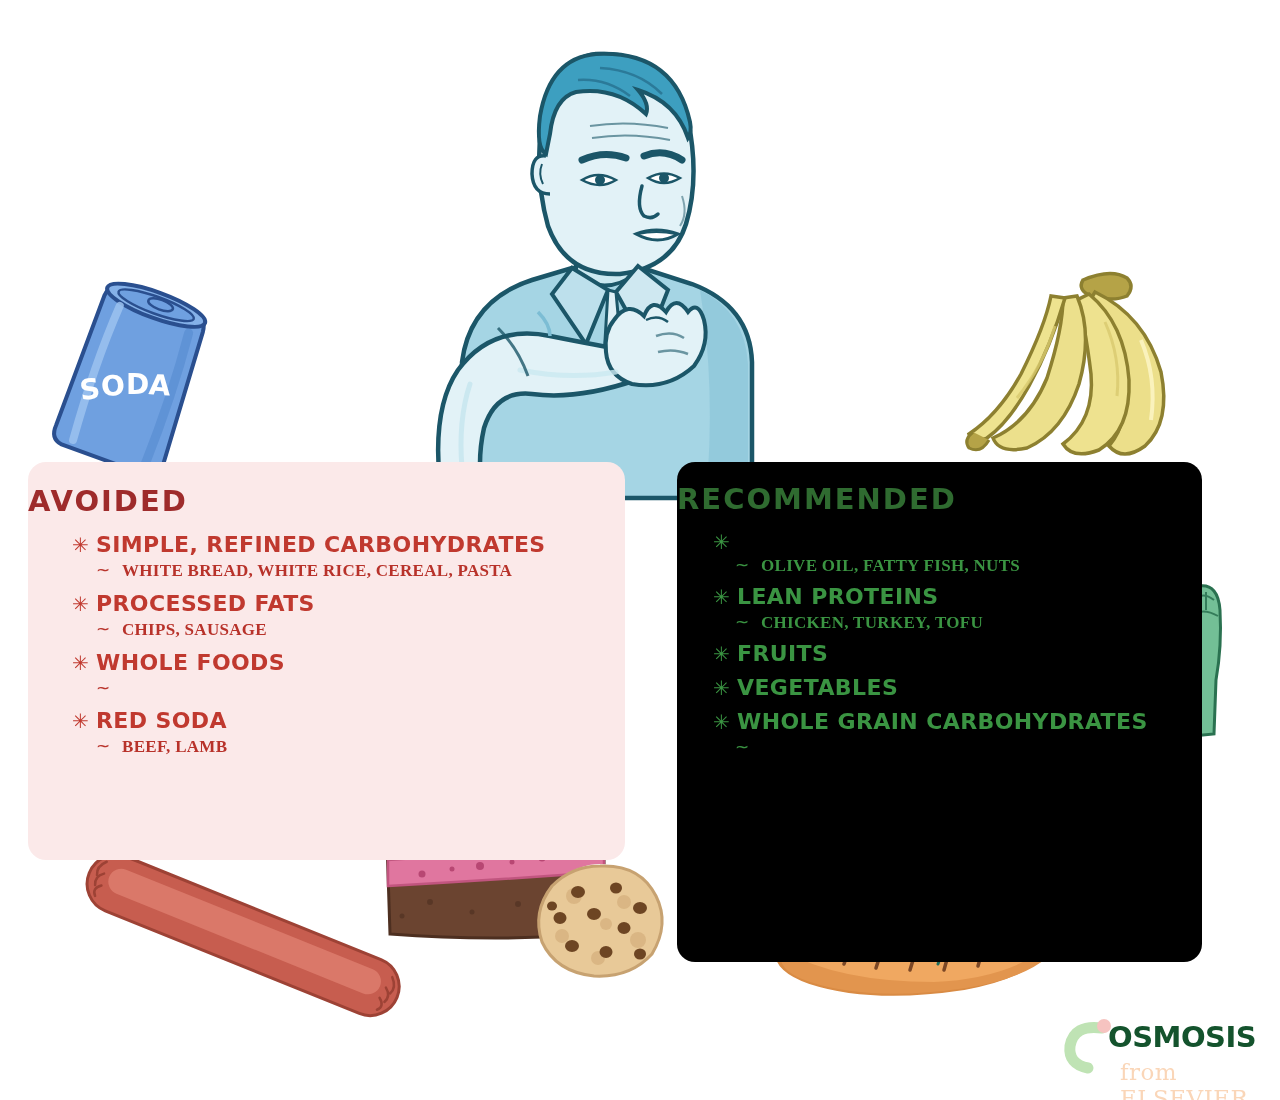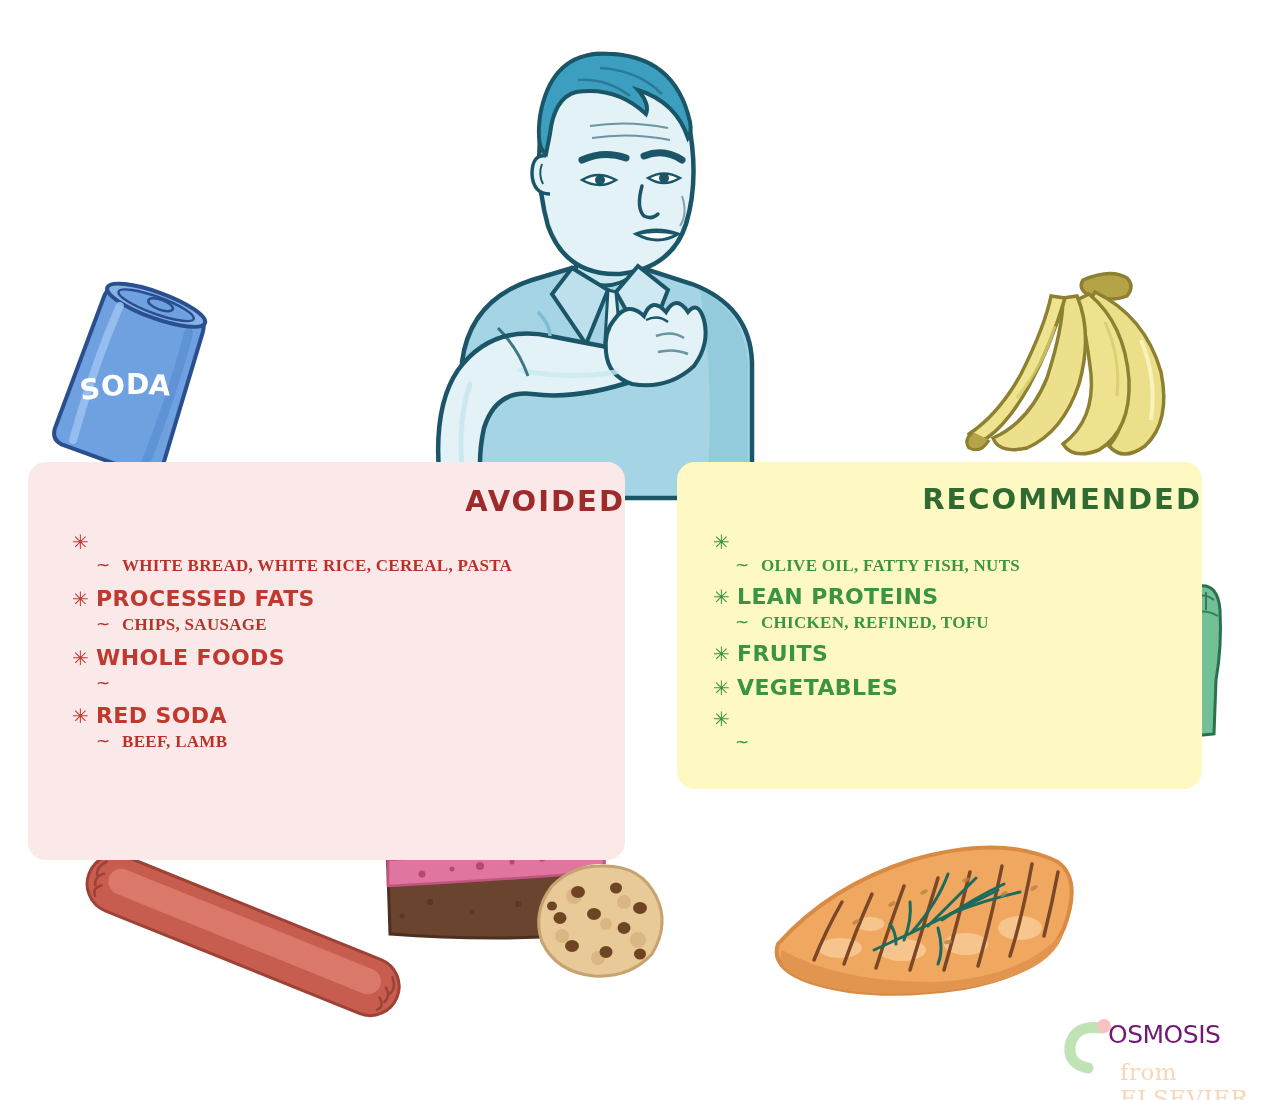--- a/index.html
+++ b/index.html
@@ -8,24 +8,24 @@
     background:#ffffff;
     font-family:"DejaVu Sans", sans-serif;
     overflow:hidden;
     position:relative;
   }
   #stage{position:absolute;left:0;top:0;width:1280px;height:1100px;overflow:hidden;background:#fff;}
 
   
   .panel{position:absolute;border-radius:18px;}
   #panel-avoided{left:28px;top:462px;width:597px;height:398px;background:#fbe9e9;}
-  #panel-recommended{left:677px;top:462px;width:525px;height:327px;background:#fef9c3;}
+  #panel-recommended{left:677px;top:462px;width:525px;height:500px;background:#000000;}
 
   .panel-title{
-    position:absolute;width:100%;text-align:right;
+    position:absolute;width:100%;text-align:left;
     font-family:"DejaVu Sans", sans-serif;
     font-weight:bold;font-size:29px;letter-spacing:2.0px;
   }
   #title-avoided{top:22px;color:#9e2b2b;}
   #title-recommended{top:20px;color:#2f6b30;}
 
   .list{position:absolute;left:0;top:70px;width:100%;}
   .item-row{position:relative;display:flex;align-items:baseline;}
   .bullet{
     font-family:"DejaVu Sans", sans-serif;
@@ -62,22 +62,22 @@
 
   
   .art{position:absolute;}
   svg{display:block;overflow:visible;}
 
   
   #logo{position:absolute;left:1058px;top:1016px;width:212px;height:78px;}
   #logo-word{
     position:absolute;left:50px;top:4px;
     font-family:"DejaVu Sans", sans-serif;
-    font-weight:normal;font-size:25px;letter-spacing:-0.5px;
-    color:#701a75;
+    font-weight:bold;font-size:29px;letter-spacing:-0.5px;
+    color:#14532d;
   }
   #logo-sub{
     position:absolute;left:62px;top:43px;
     font-family:"DejaVu Serif", serif;
     font-size:23px;color:#fad6b8;letter-spacing:0.5px;
   }
 </style>
 </head>
 <body>
 
@@ -354,20 +354,21 @@
         <ellipse cx="196" cy="110" rx="4" ry="2" transform="rotate(-15 196 110)"></ellipse>
       </g>
     </svg>
   </div>
 
   <div class="panel" id="panel-avoided">
     <div class="panel-title" id="title-avoided">AVOIDED</div>
     <div class="list">
       <div class="item-row">
         <span class="bullet">✳</span>
+        <span class="item-label">SIMPLE, REFINED CARBOHYDRATES</span>
       </div>
       <div class="sub-row">
         <span class="sub-tilde">~</span>
         <span class="sub-label">WHITE BREAD, WHITE RICE, CEREAL, PASTA</span>
       </div>
       <div class="item-row">
         <span class="bullet">✳</span>
         <span class="item-label">PROCESSED FATS</span>
       </div>
       <div class="sub-row">
@@ -401,32 +402,33 @@
       <div class="sub-row">
         <span class="sub-tilde">~</span>
         <span class="sub-label">OLIVE OIL, FATTY FISH, NUTS</span>
       </div>
       <div class="item-row">
         <span class="bullet">✳</span>
         <span class="item-label">LEAN PROTEINS</span>
       </div>
       <div class="sub-row">
         <span class="sub-tilde">~</span>
-        <span class="sub-label">CHICKEN, REFINED, TOFU</span>
+        <span class="sub-label">CHICKEN, TURKEY, TOFU</span>
       </div>
       <div class="item-row tight">
         <span class="bullet">✳</span>
         <span class="item-label">FRUITS</span>
       </div>
       <div class="item-row tight">
         <span class="bullet">✳</span>
         <span class="item-label">VEGETABLES</span>
       </div>
       <div class="item-row">
         <span class="bullet">✳</span>
+        <span class="item-label">WHOLE GRAIN CARBOHYDRATES</span>
       </div>
       <div class="sub-row">
         <span class="sub-tilde">~</span>
       </div>
     </div>
   </div>
 
   <div id="logo">
     <svg width="60" height="52" viewBox="0 0 60 52" style="position:absolute;left:0;top:2px;">
       <path d="M44 10 Q16 6 12 28 Q10 46 30 50" fill="none" stroke="#bfe3b4" stroke-width="11" stroke-linecap="round"></path>

